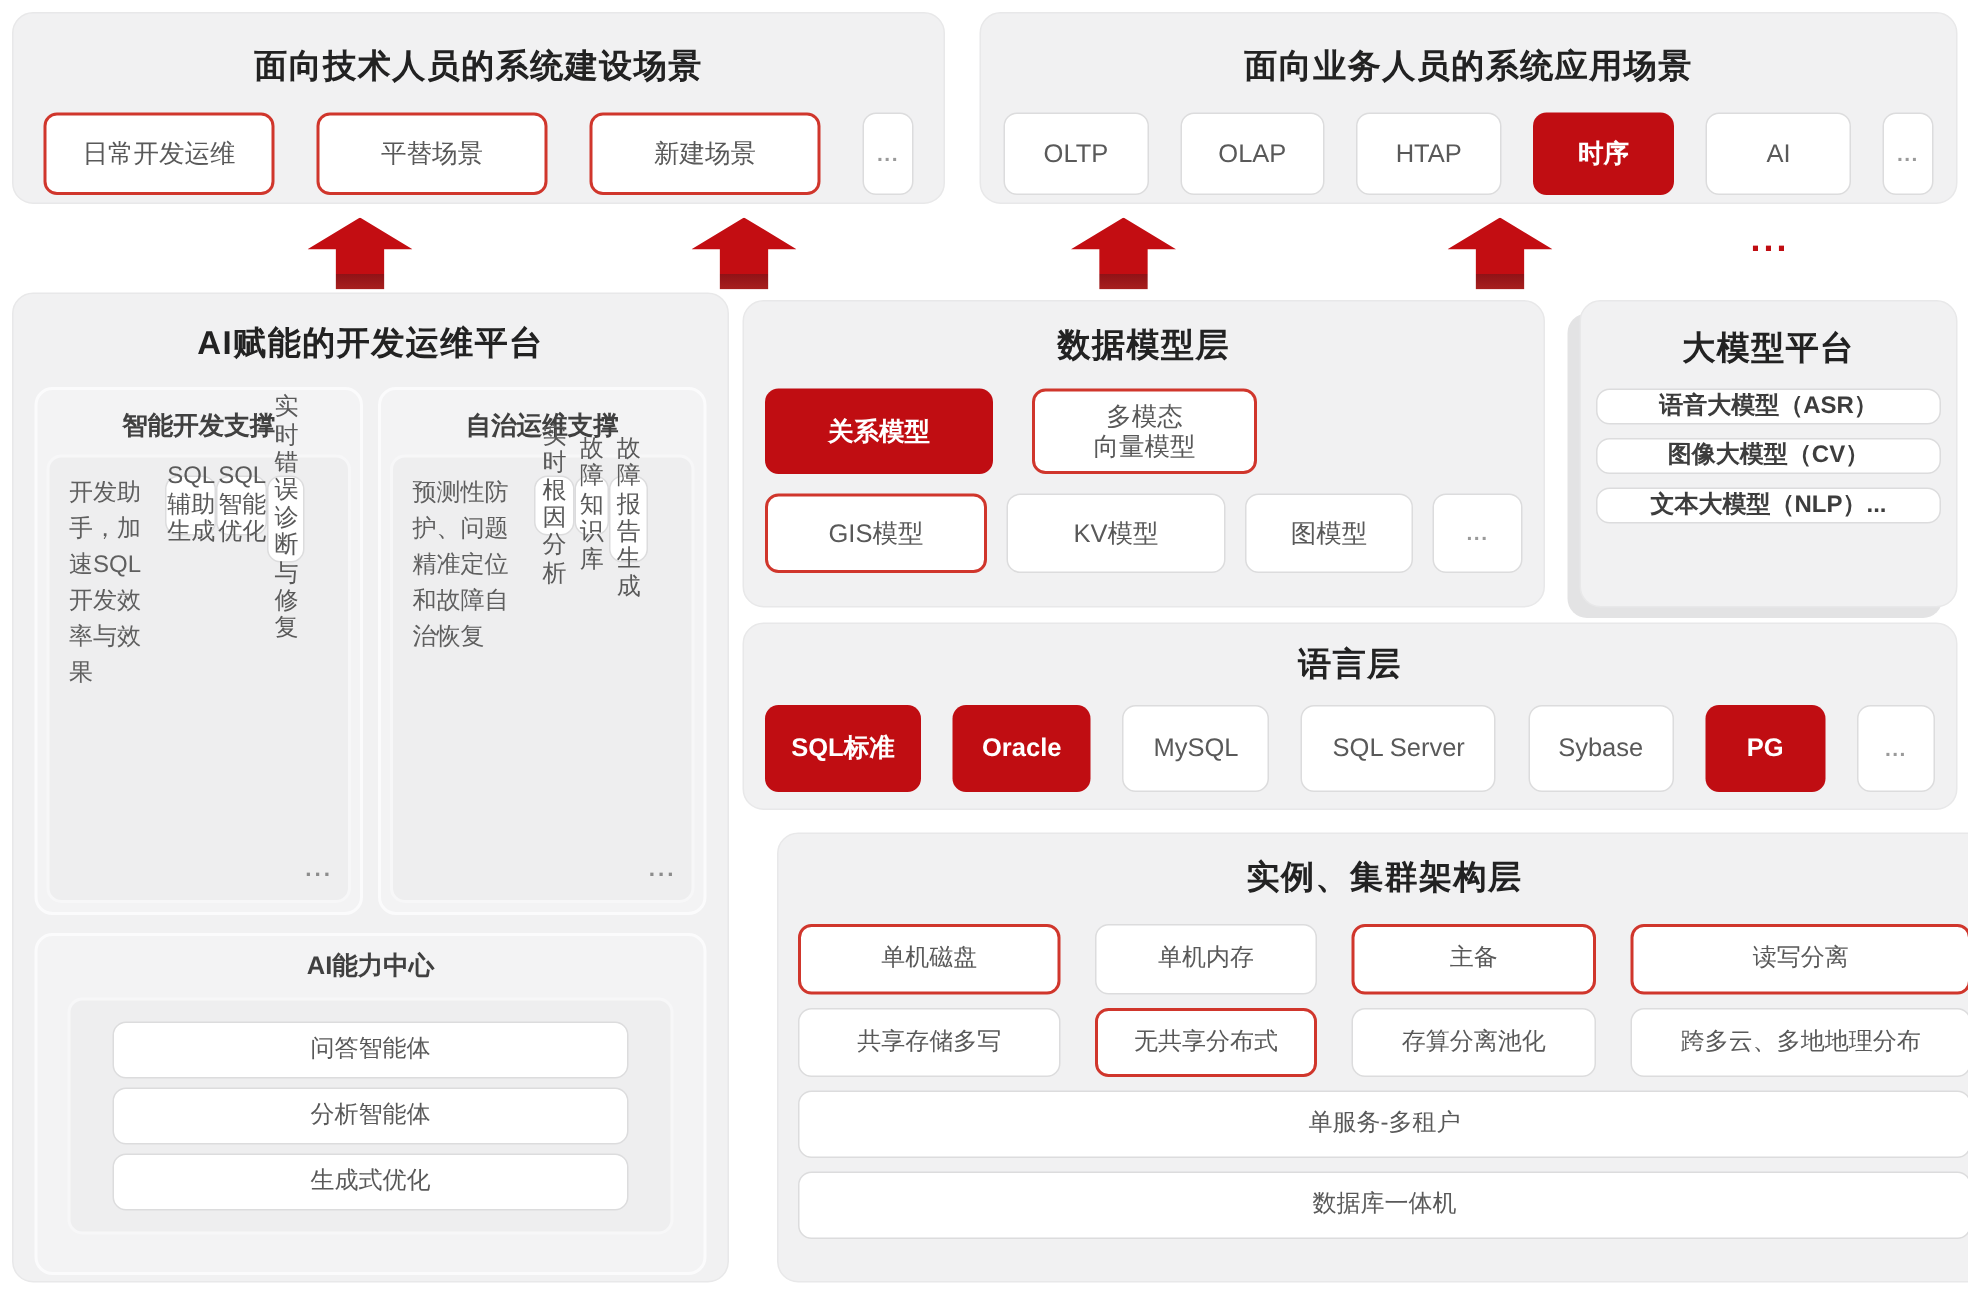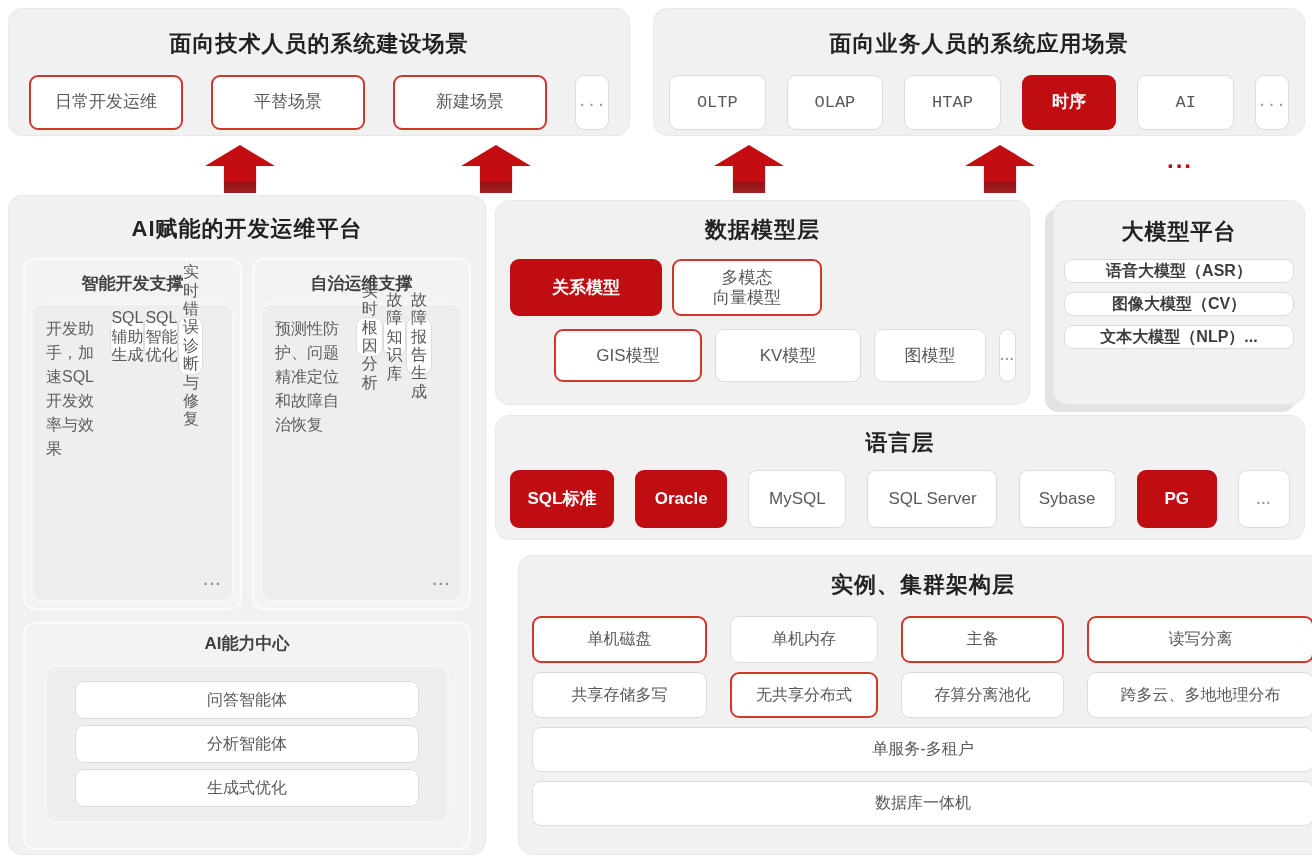--- a/index.html
+++ b/index.html
@@ -30,21 +30,21 @@
     line-height:1.15;
   }
   .chip.outline { border:2px solid #d0362c; }
   .chip.filled  { background:#c00d12; border:none; color:#ffffff; font-weight:700; }
   .chip.mini    { color:#9a9a9a; font-size:14px; letter-spacing:1px; font-weight:700; }
   .chip.bold    { font-weight:700; color:#3d3d3d; }
 
   
   .top-panel { padding:10px 12px; }
   .top-panel .panel-title { margin:10px 0 16px; }
-  .chip-row { display:flex; align-items:flex-end;font-family:Liberation Mono, monospace; }
+  .chip-row { display:flex; align-items:flex-end; }
   .chip-row .chip { height:55px; }
 
   .up-arrow {
     position:absolute; top:145px; width:70px; height:48px;
     background:linear-gradient(180deg,#c30d12 0%, #c30d12 78%, #8f1216 78%, #a8201e 100%);
     clip-path:polygon(50% 0, 100% 44%, 73% 44%, 73% 100%, 27% 100%, 27% 44%, 0 44%);
   }
   .red-dots {
     position:absolute; left:1146px; top:146px; width:68px;
     color:#c00d12; font-size:24px; font-weight:700; letter-spacing:2px; text-align:center;
@@ -74,23 +74,23 @@
   }
   .ai-inner {
     margin:10px 12px 0; background:#eeeeef; border:2px solid #f7f7f8; border-radius:10px;
     padding:14px 28px; display:flex; flex-direction:column; gap:6px;
   }
   .ai-inner .chip { height:38px; font-size:16px; }
 
   
   .dm-panel { left:495px; top:200px; width:535px; height:205px; padding:10px 14px; }
   .dm-panel .panel-title { margin:4px 0 14px; }
-  .dm-row1 { display:grid; grid-template-columns:152px 150px 1fr; gap:10px; }
+  .dm-row1 { display:grid; grid-template-columns:152px 150px 1fr; gap:26px; }
   .dm-row1 .chip { height:57px; }
-  .dm-row2 { display:grid; grid-template-columns:148px 146px 112px 1fr; gap:13px; margin-top:13px;margin-left:44px; }
+  .dm-row2 { display:grid; grid-template-columns:148px 146px 112px 1fr; gap:13px; margin-top:13px; }
   .dm-row2 .chip { height:53px; }
 
   
   .llm-panel {
     left:1053px; top:200px; width:252px; height:205px; padding:8px 10px;
     box-shadow:-9px 8px 0 -1px #e3e3e4;
   }
   .llm-panel .panel-title { margin:8px 0 12px; }
   .llm-items { display:flex; flex-direction:column; gap:9px; }
   .llm-items .chip { height:24px; font-size:16px;text-align:center; }

